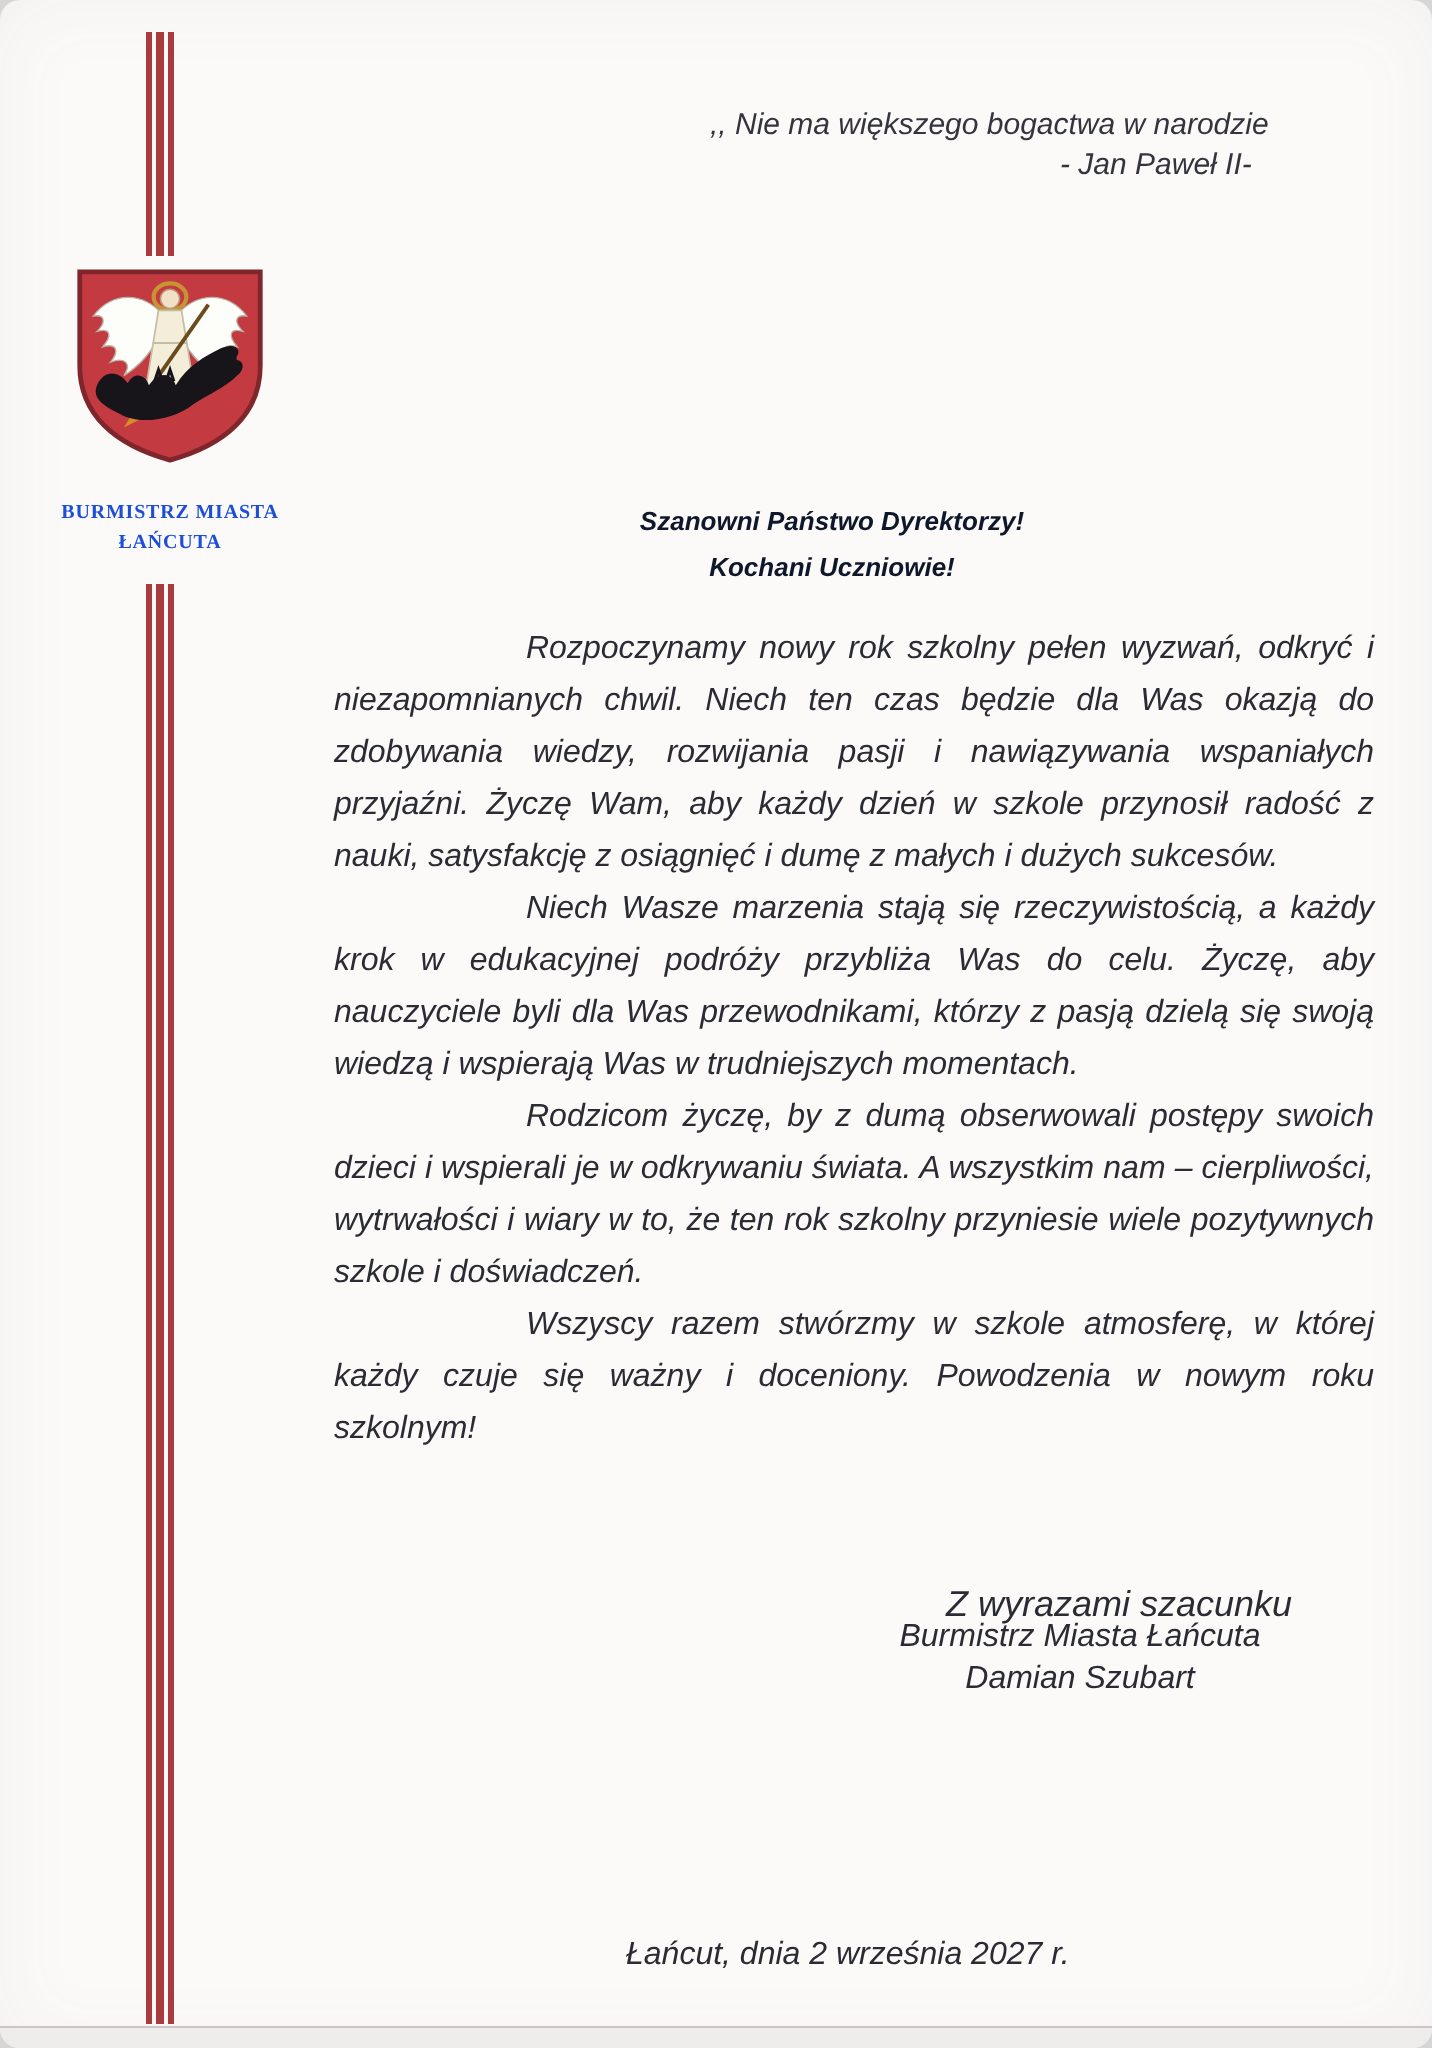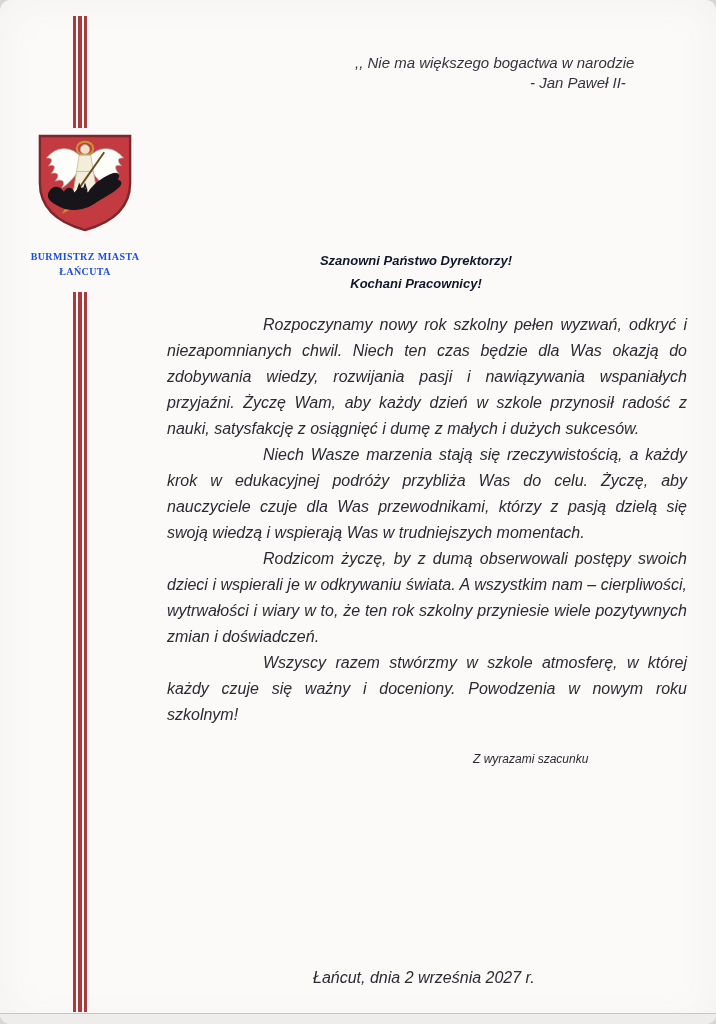--- a/index.html
+++ b/index.html
@@ -51,22 +51,22 @@
 
   
   .body-text{
     position:absolute;left:167px;top:312px;width:520px;
     font-style:italic;font-size:16px;line-height:26px;
     text-align:justify;color:#2b2b33;
   }
   .body-text p{margin:0;text-indent:96px;}
 
   .valediction{
-    position:absolute;left:473px;top:752px;
-    font-style:italic;font-size:12px;color:#2b2b33;white-space:nowrap;
+    position:absolute;left:473px;top:792px;
+    font-style:italic;font-size:18px;color:#2b2b33;white-space:nowrap;
   }
   .signature{
     position:absolute;left:430px;top:808px;width:220px;
     text-align:center;font-style:italic;font-size:16px;line-height:21px;color:#2b2b33;
   }
   .dateline{
     position:absolute;left:313px;top:969px;
     font-style:italic;font-size:16px;color:#2b2b33;white-space:nowrap;
   }
 
@@ -116,29 +116,33 @@
       <path d="M42,60 l2,-6 l2,6 M48,60 l2,-6 l2,6" stroke="#17151a" stroke-width="1.6" fill="none"></path>
     </svg>
     <div class="office-title">
       <div>BURMISTRZ MIASTA</div>
       <div>ŁAŃCUTA</div>
     </div>
   </div>
 
   <div class="salutation">
     <div>Szanowni Państwo Dyrektorzy!</div>
-    <div>Kochani Pracownicy!</div>
+    <div>Kochani Uczniowie!</div>
   </div>
 
   <div class="body-text">
     <p>Rozpoczynamy nowy rok szkolny pełen wyzwań, odkryć i niezapomnianych chwil. Niech ten czas będzie dla Was okazją do zdobywania wiedzy, rozwijania pasji i nawiązywania wspaniałych przyjaźni. Życzę Wam, aby każdy dzień w szkole przynosił radość z nauki, satysfakcję z osiągnięć i dumę z małych i dużych sukcesów.</p>
-    <p>Niech Wasze marzenia stają się rzeczywistością, a każdy krok w edukacyjnej podróży przybliża Was do celu. Życzę, aby nauczyciele czuje dla Was przewodnikami, którzy z pasją dzielą się swoją wiedzą i wspierają Was w trudniejszych momentach.</p>
-    <p>Rodzicom życzę, by z dumą obserwowali postępy swoich dzieci i wspierali je w odkrywaniu świata. A wszystkim nam – cierpliwości, wytrwałości i wiary w to, że ten rok szkolny przyniesie wiele pozytywnych zmian i doświadczeń.</p>
+    <p>Niech Wasze marzenia stają się rzeczywistością, a każdy krok w edukacyjnej podróży przybliża Was do celu. Życzę, aby nauczyciele byli dla Was przewodnikami, którzy z pasją dzielą się swoją wiedzą i wspierają Was w trudniejszych momentach.</p>
+    <p>Rodzicom życzę, by z dumą obserwowali postępy swoich dzieci i wspierali je w odkrywaniu świata. A wszystkim nam – cierpliwości, wytrwałości i wiary w to, że ten rok szkolny przyniesie wiele pozytywnych szkole i doświadczeń.</p>
     <p>Wszyscy razem stwórzmy w szkole atmosferę, w której każdy czuje się ważny i doceniony. Powodzenia w nowym roku szkolnym!</p>
   </div>
 
   <div class="valediction">Z wyrazami szacunku</div>
 
+  <div class="signature">
+    <div>Burmistrz Miasta Łańcuta</div>
+    <div>Damian Szubart</div>
+  </div>
 
   <div class="dateline">Łańcut, dnia 2 września 2027 r.</div>
 
   <div class="page-edge"></div>
 </div>
 
 </body></html>

